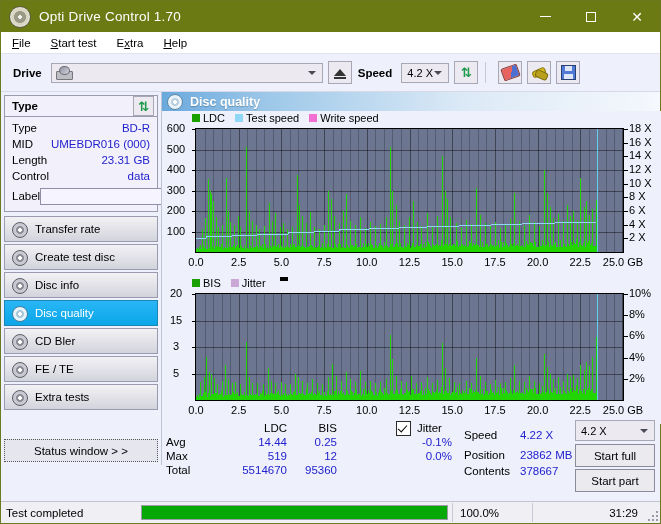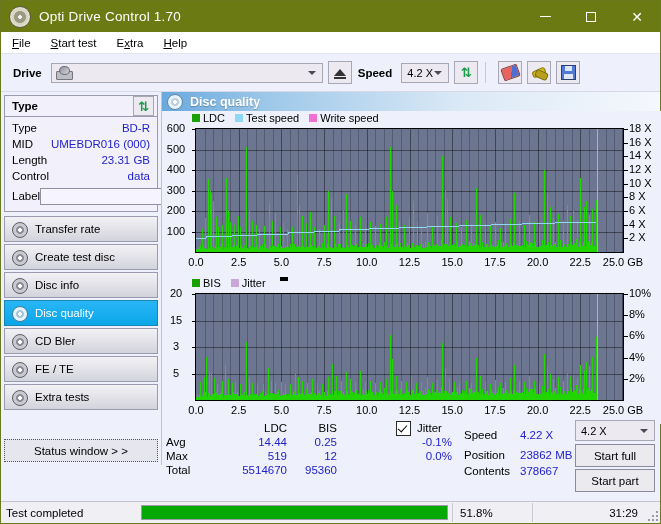--- a/index.html
+++ b/index.html
@@ -1567,21 +1567,21 @@
         <div class="btn" style="position:absolute;left:413px;top:47px;width:80px;">Start part</div>
       </div>
     </div>
   </div>
 
   <div class="statusbar">
     <div class="sb-cell" style="width:140px;padding-left:5px;">Test completed</div>
     <div class="pbar-outer" style="width:307px;">
       <div class="pbar-fill" id="pbar-fill" style="width: 100%;"></div>
     </div>
-    <div class="sb-cell" style="width:80px;padding-left:7px;border-left:1px solid #c9c9d6;margin-left:4px;">51.8%</div>
+    <div class="sb-cell" style="width:80px;padding-left:7px;border-left:1px solid #c9c9d6;margin-left:4px;">100.0%</div>
     <div class="sb-cell" style="flex:1;justify-content:flex-end;padding-right:22px;border-left:1px solid #c9c9d6;">31:29</div>
     <div class="grip">
       <i style="right:0;bottom:0"></i>
         <i style="right:4px;bottom:0"></i>
         <i style="right:8px;bottom:0"></i>
       <i style="right:0;bottom:4px"></i>
         <i style="right:4px;bottom:4px"></i>
         <i style="right:0;bottom:8px"></i>
     </div>
   </div>

